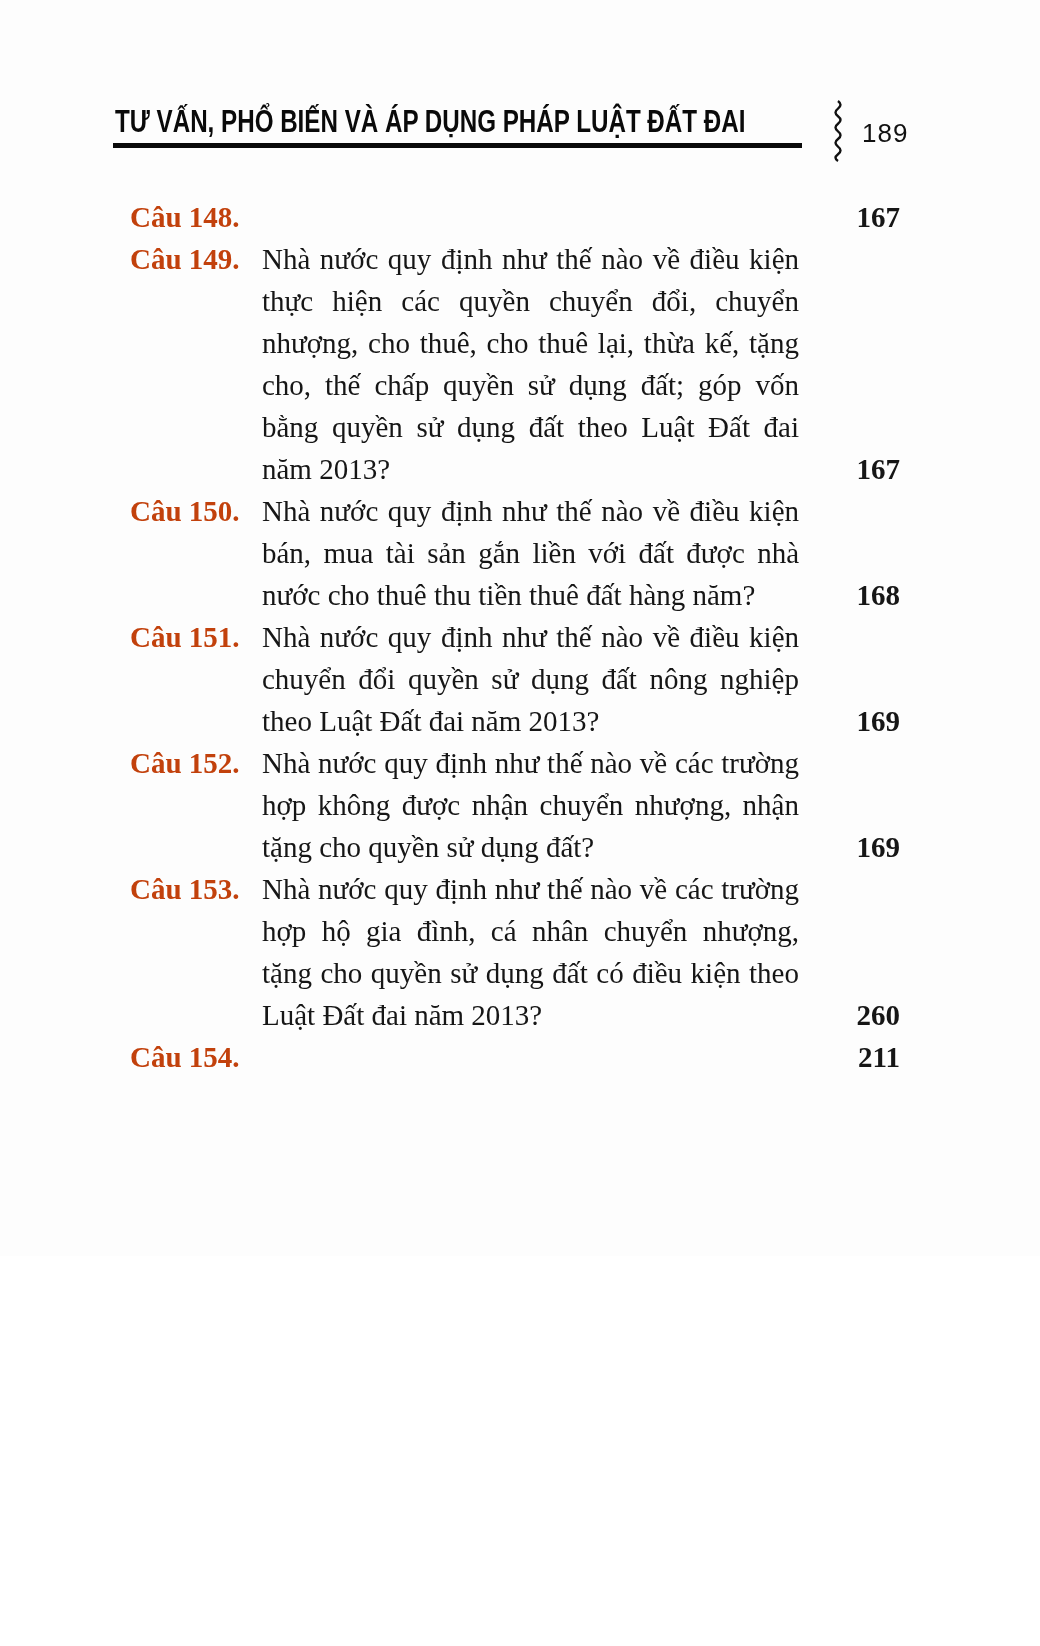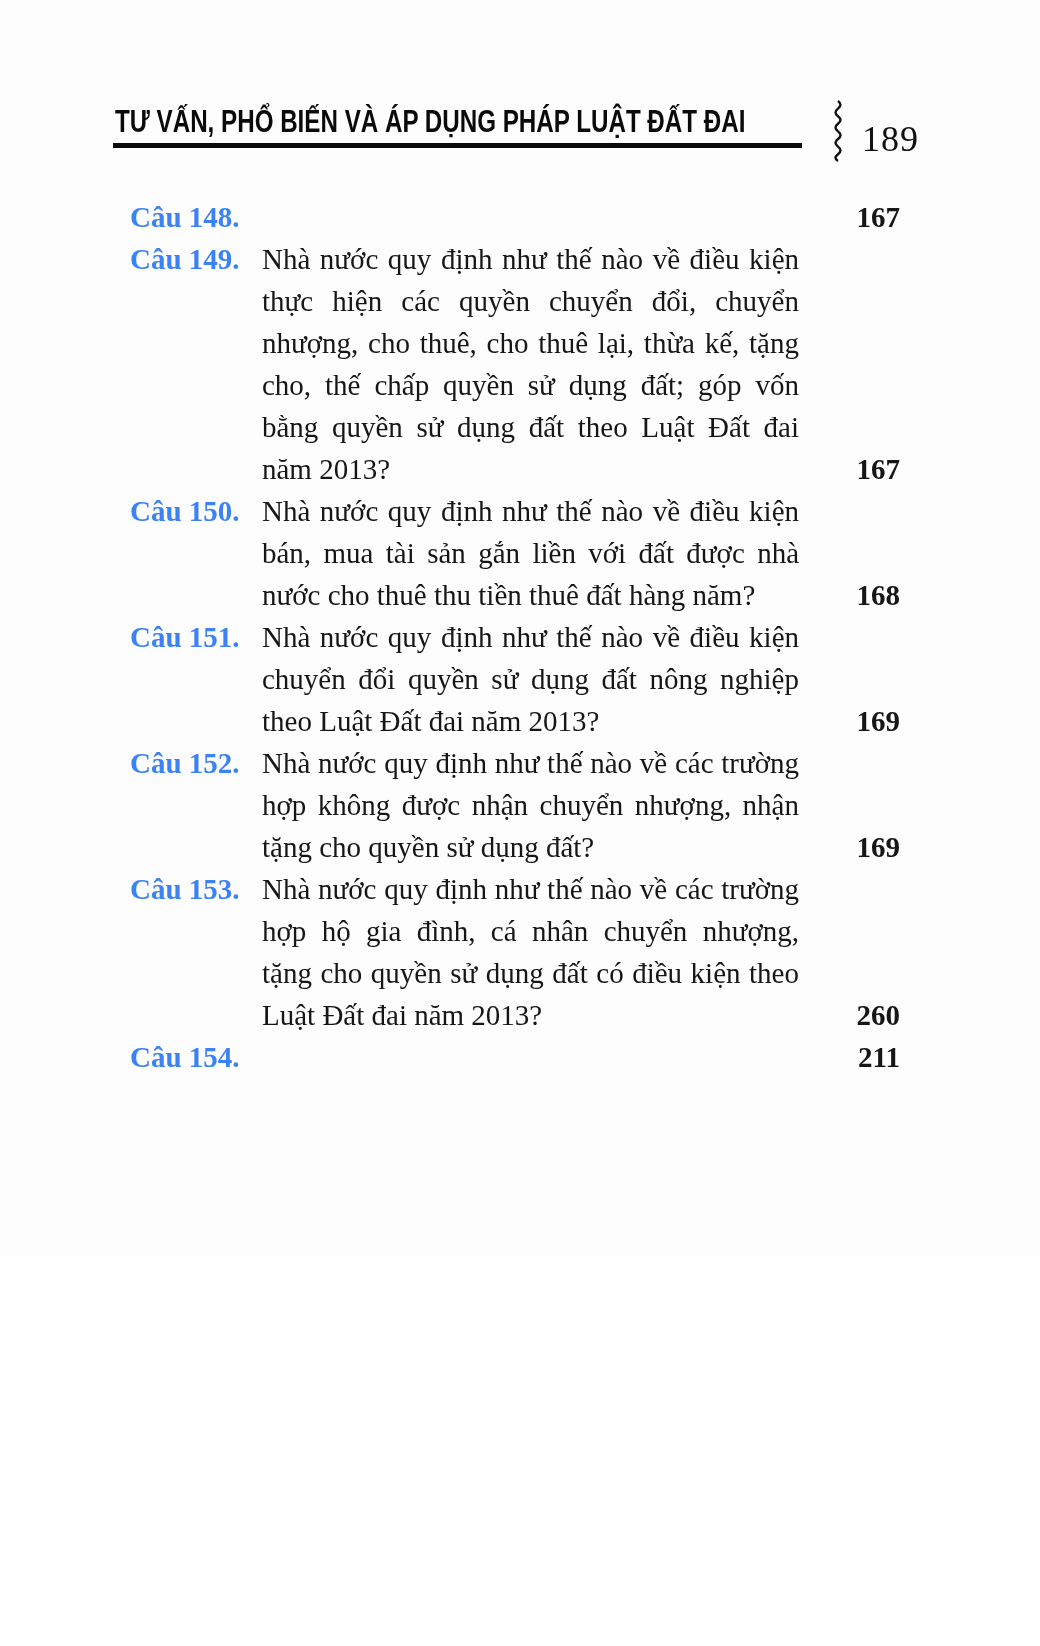--- a/index.html
+++ b/index.html
@@ -41,22 +41,22 @@
   }
   .squiggle {
     position: absolute;
     left: 833px;
     top: 100px;
   }
   .header-page {
     position: absolute;
     left: 862px;
     top: 118px;
-    font-family: Liberation Serif, serif;
-    font-size: 36px;
+    font-family: Liberation Sans, sans-serif;
+    font-size: 26px;
     color: #111;
     letter-spacing: 1px;
   }
 
   
   .toc {
     position: absolute;
     left: 130px;
     top: 196px;
     width: 770px;
@@ -65,21 +65,21 @@
     color: #161616;
   }
   .entry {
     display: flex;
     align-items: stretch;
   }
   .entry-label {
     width: 132px;
     flex: 0 0 132px;
     font-weight: bold;
-    color: #3b82f6;
+    color: #c2410c;
     white-space: nowrap;
   }
   .entry-text {
     width: 537px;
     flex: 0 0 537px;
     text-align: justify;
   }
   .entry-page {
     flex: 1 1 auto;
     display: flex;

